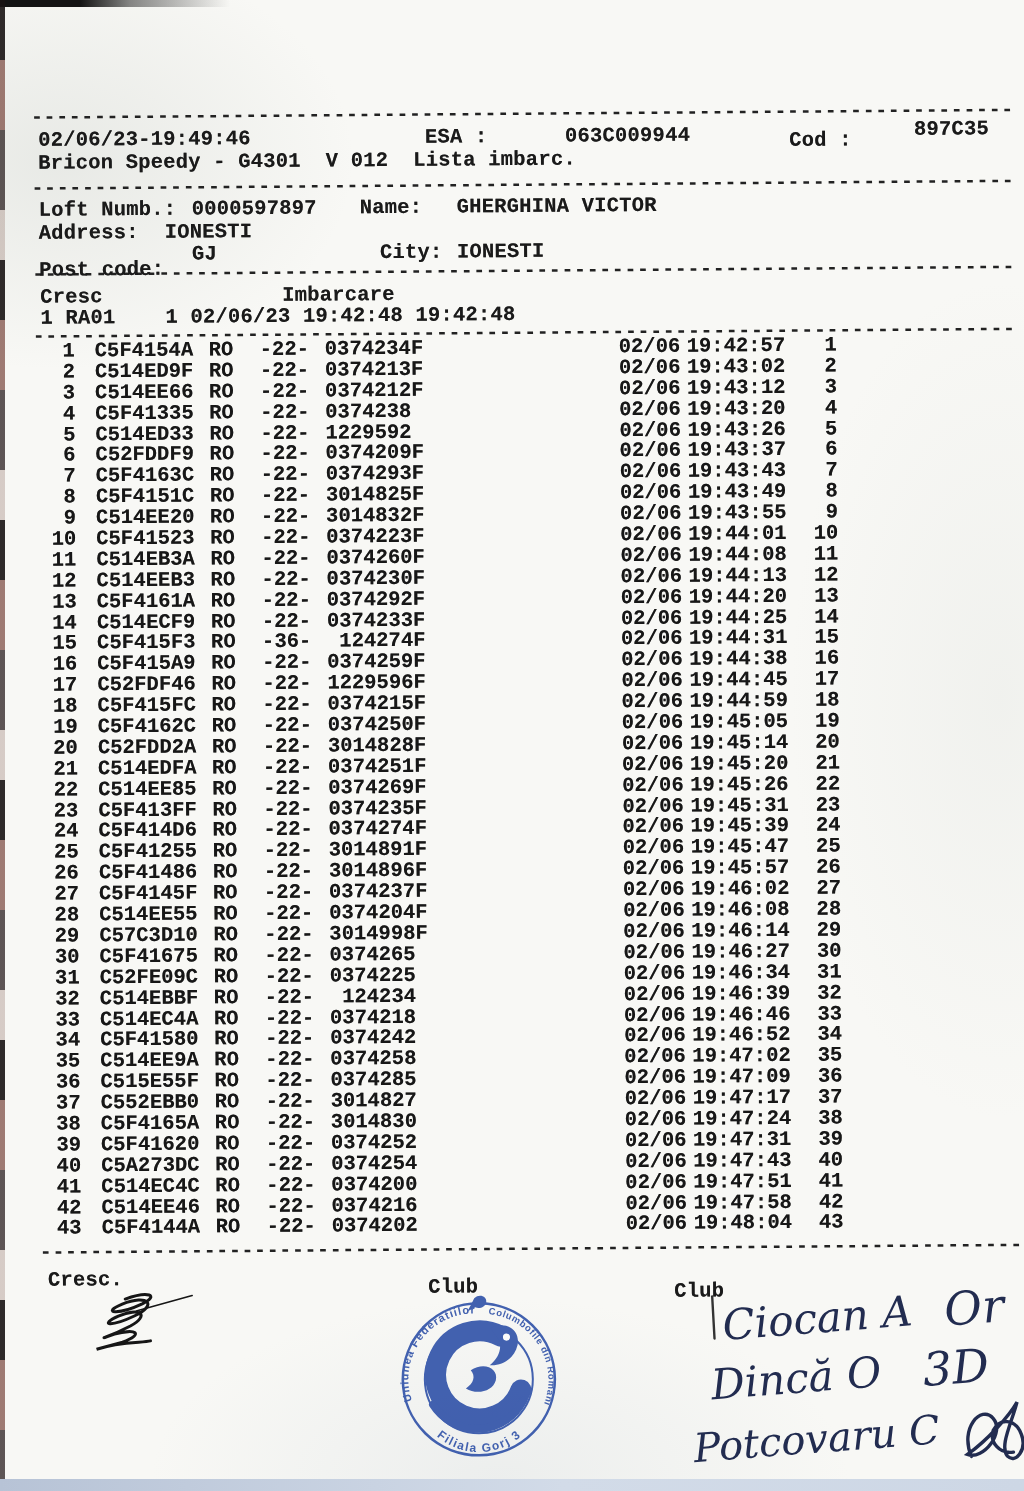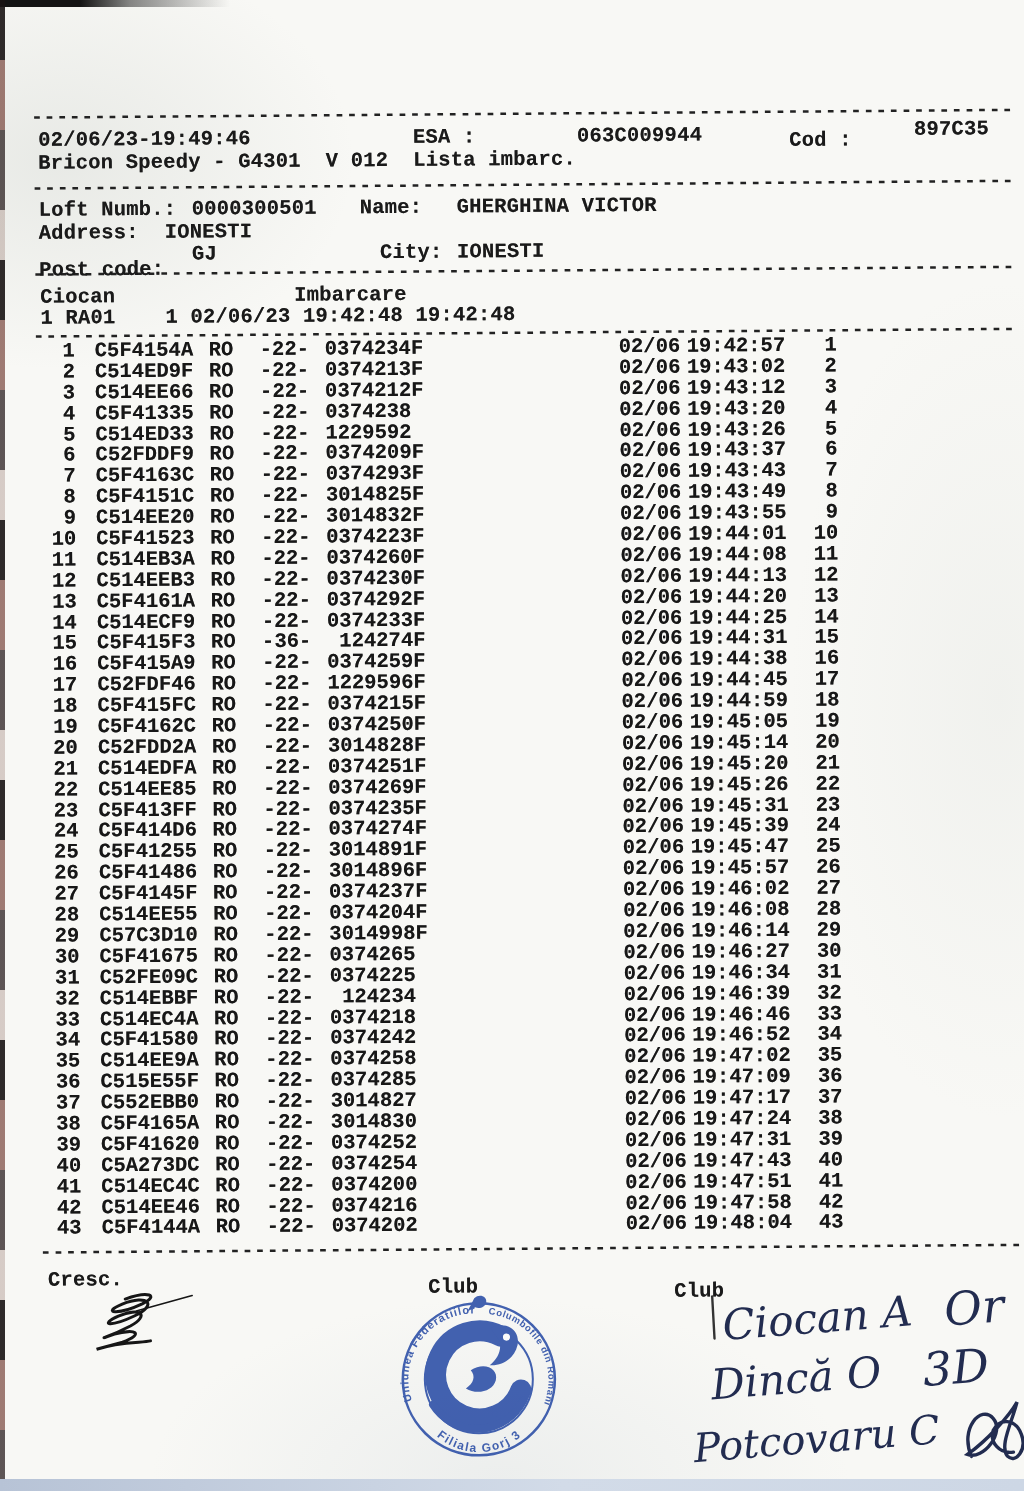--- a/index.html
+++ b/index.html
@@ -49,39 +49,39 @@
 
 <div class="paper">
 
   <div class="sep" style="top:102px">------------------------------------------------------------------------------------</div>
   <div class="sep" style="top:173px">------------------------------------------------------------------------------------</div>
   <div class="sep" style="top:259px">------------------------------------------------------------------------------------</div>
   <div class="sep" style="top:321px">------------------------------------------------------------------------------------</div>
   <div class="sep" style="top:1237px">------------------------------------------------------------------------------------</div>
 
   <span class="mono" style="left:37px;top:126px">02/06/23-19:49:46</span>
-  <span class="mono" style="left:412px;top:126px">ESA :</span>
-  <span class="mono" style="left:576px;top:126px">063C009944</span>
+  <span class="mono" style="left:424px;top:126px">ESA :</span>
+  <span class="mono" style="left:564px;top:126px">063C009944</span>
   <span class="mono" style="left:788px;top:132px">Cod :</span>
   <span class="mono" style="left:913px;top:122px">897C35</span>
   <span class="mono" style="left:37px;top:149px">Bricon Speedy - G4301  V 012  Lista imbarc.</span>
 
   <span class="mono" style="left:37px;top:196px">Loft Numb.:</span>
-  <span class="mono" style="left:190px;top:196px">0000300501</span>
+  <span class="mono" style="left:190px;top:196px">0000597897</span>
   <span class="mono" style="left:358px;top:196px">Name:</span>
   <span class="mono" style="left:455px;top:196px">GHERGHINA VICTOR</span>
   <span class="mono" style="left:37px;top:219px">Address:</span>
   <span class="mono" style="left:163px;top:219px">IONESTI</span>
   <span class="mono" style="left:37px;top:256px">Post code:</span>
   <span class="mono" style="left:190px;top:241px">GJ</span>
   <span class="mono" style="left:378px;top:241px">City:</span>
   <span class="mono" style="left:455px;top:241px">IONESTI</span>
 
-  <span class="mono" style="left:38px;top:283px">Ciocan</span>
-  <span class="mono" style="left:292px;top:283px">Imbarcare</span>
+  <span class="mono" style="left:38px;top:283px">Cresc</span>
+  <span class="mono" style="left:280px;top:283px">Imbarcare</span>
   <span class="mono" style="left:38px;top:304px">1 RA01    1 02/06/23 19:42:48 19:42:48</span>
 
   <div id="tbl">
       <div class="trow">
         <span class="c0">1</span>
         <span class="c1">C5F4154A</span>
         <span class="c2">RO</span>
         <span class="c3">-22-</span>
         <span class="c4">0374234F</span>
         <span class="c5">02/06</span>

